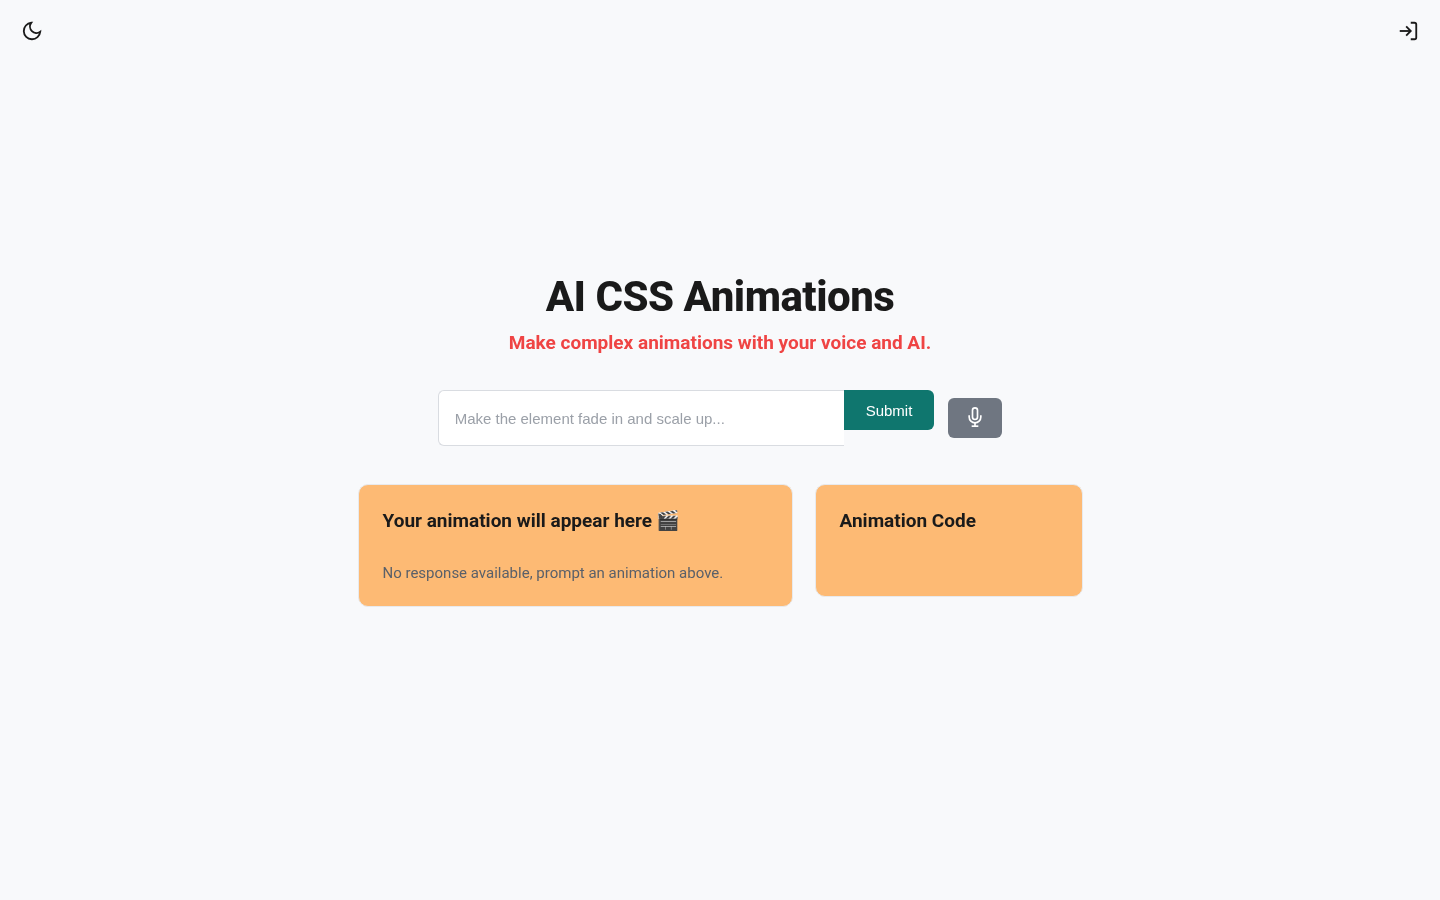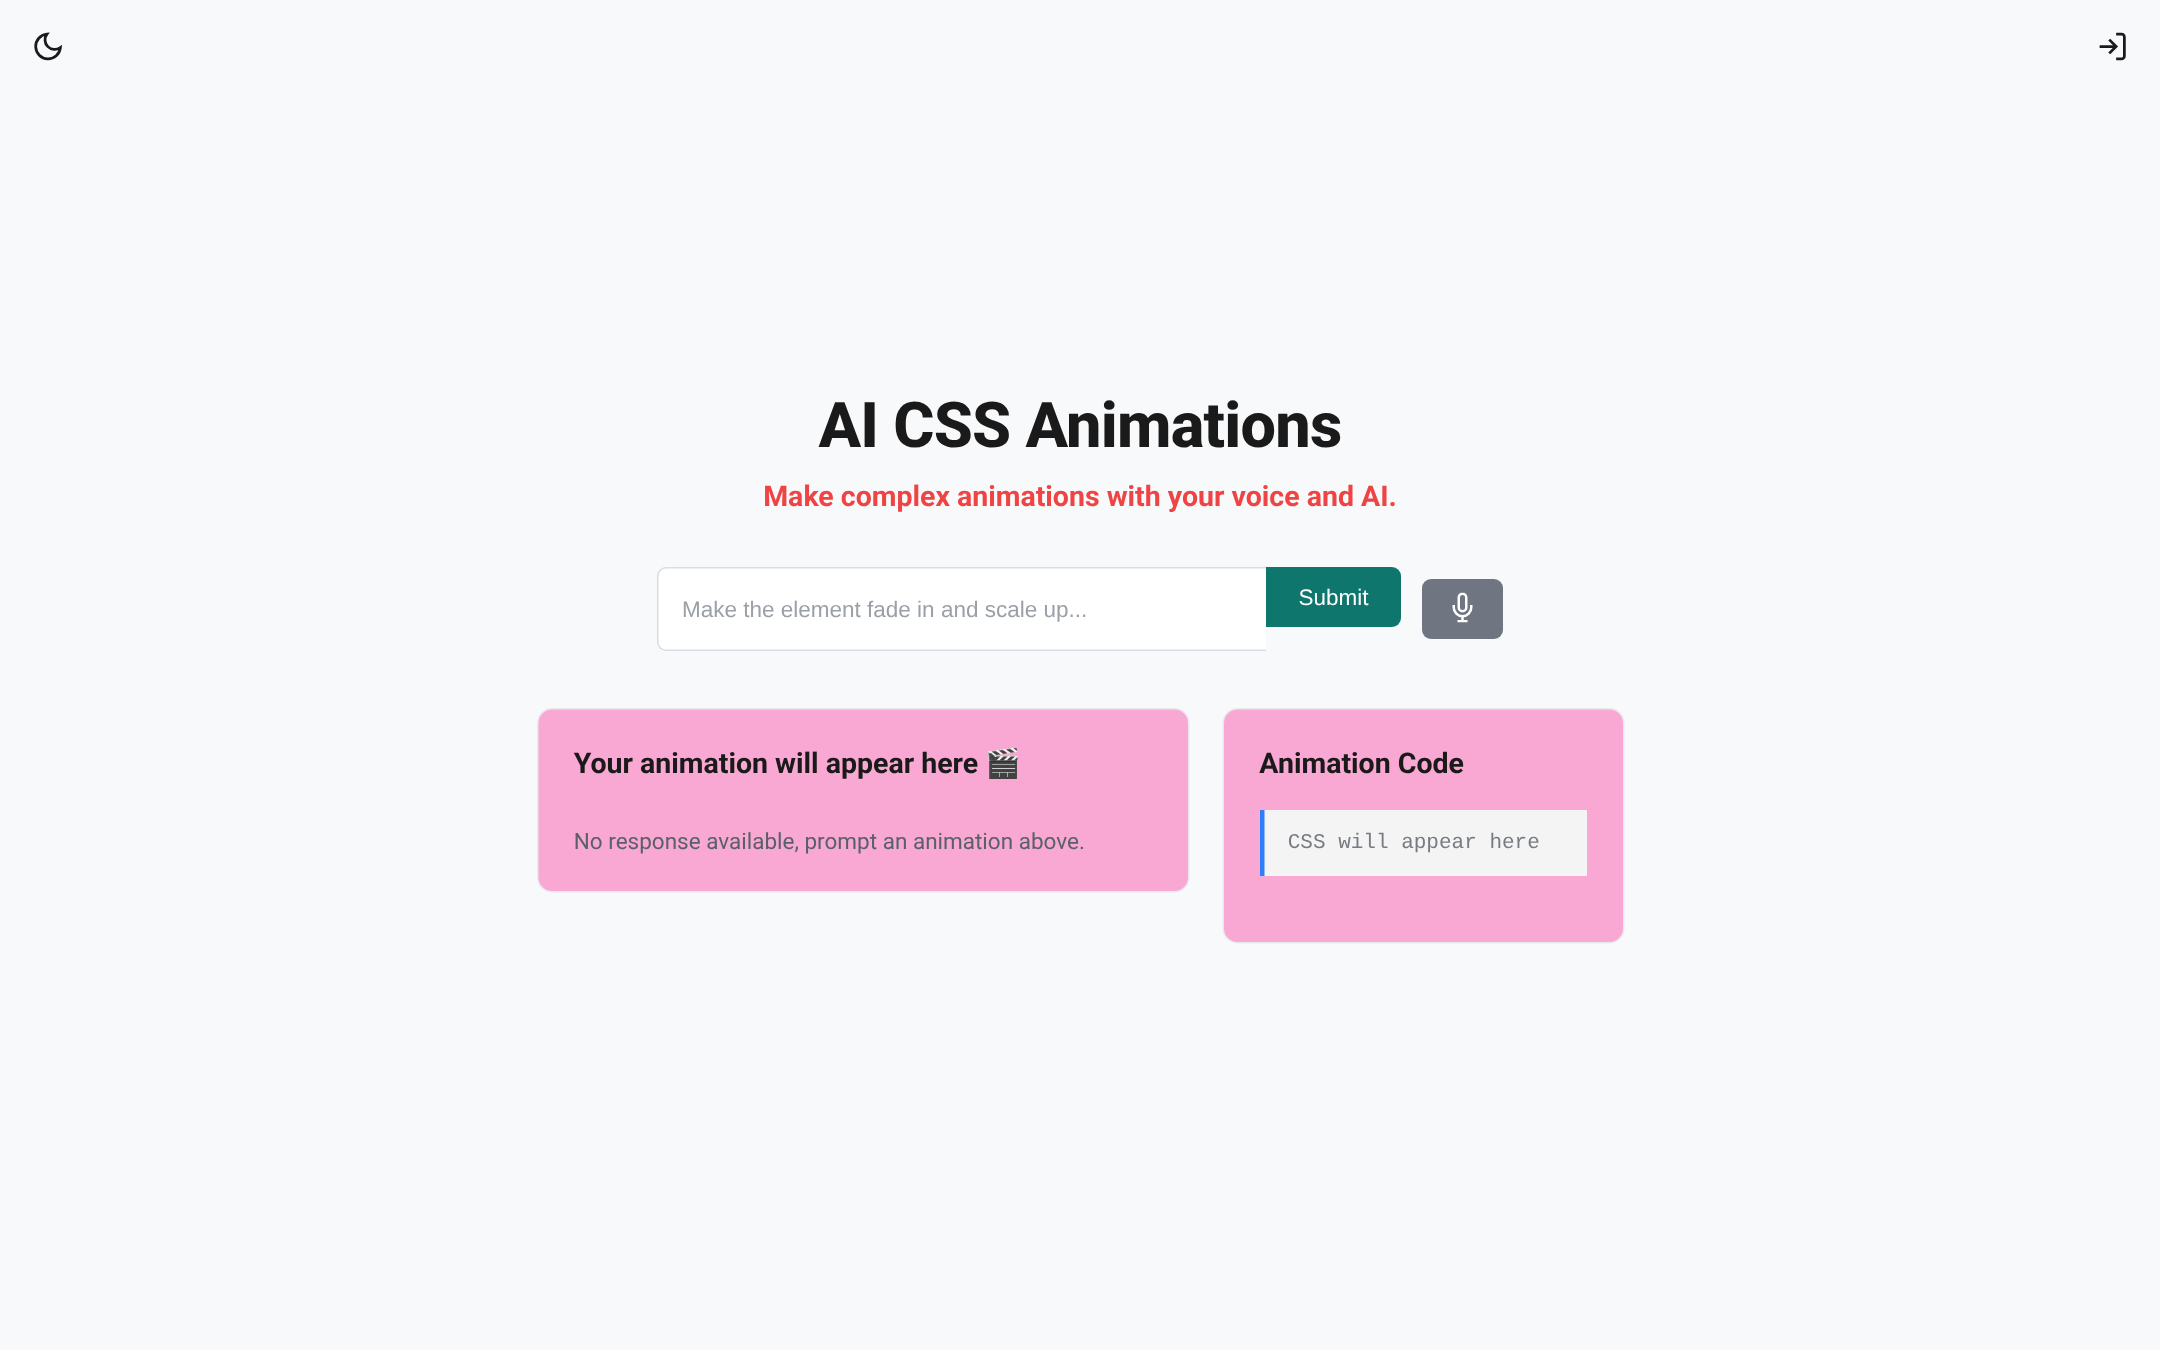--- a/index.html
+++ b/index.html
@@ -43,21 +43,21 @@
     .icon-button svg {
       width: 22px;
       height: 22px;
       stroke: #1a1a1a;
       stroke-width: 2;
       fill: none;
     }
 
     .main-content {
       position: absolute;
-      top: 260px;
+      top: 272px;
       left: 50%;
       transform: translateX(-50%);
       width: 100%;
       display: flex;
       flex-direction: column;
       align-items: center;
     }
 
     .title {
       font-size: 42px;
@@ -137,21 +137,21 @@
       fill: none;
     }
 
     .panels {
       display: flex;
       gap: 22px;
       align-items: flex-start;
     }
 
     .panel {
-      background-color: #f9a8d4;
+      background-color: #fdba74;
       border: 1px solid #e8eaed;
       border-radius: 10px;
       padding: 24px;
     }
 
     .panel-left {
       width: 435px;
     }
 
     .panel-right {
@@ -224,16 +224,15 @@
     </button>
   </div>
 
   <div class="panels">
     <div class="panel panel-left">
       <h2 class="panel-title">Your animation will appear here 🎬</h2>
       <p class="panel-body-text">No response available, prompt an animation above.</p>
     </div>
     <div class="panel panel-right">
       <h2 class="panel-title">Animation Code</h2>
-      <div class="code-block">CSS will appear here</div>
     </div>
   </div>
 </div>
 
 </body></html>

